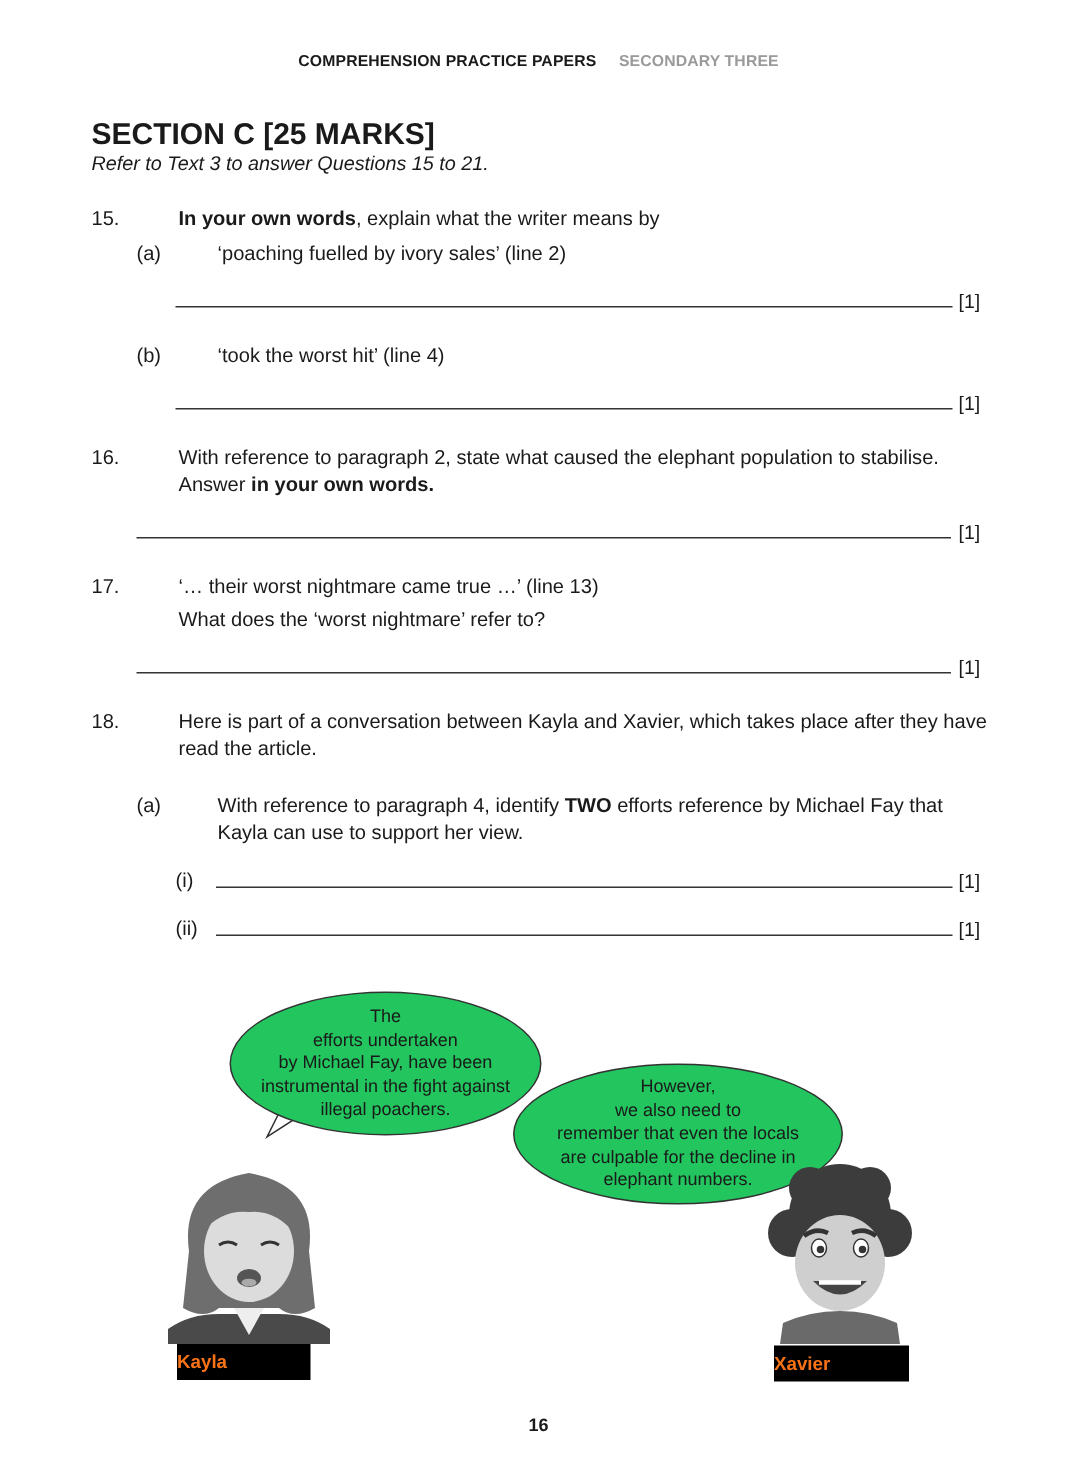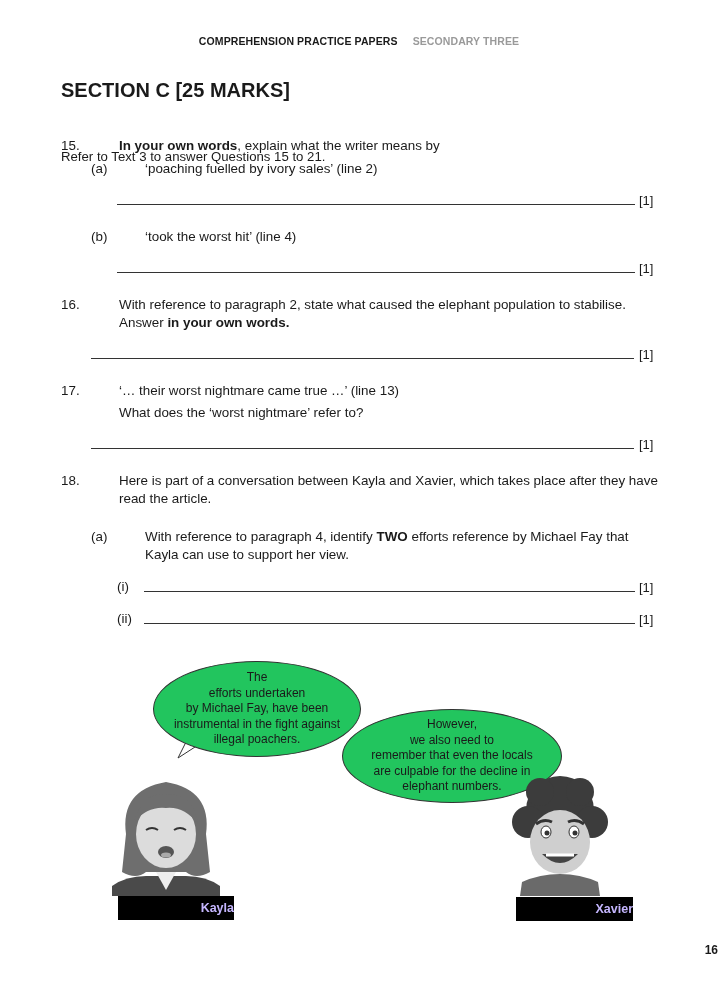--- a/index.html
+++ b/index.html
@@ -8,35 +8,35 @@
       font-family: "Liberation Sans", "DejaVu Sans", sans-serif;
       color: #1a1a1a; font-size: 13.4px;
     }
     .abs { position: absolute; }
     .header {
       top: 35px; left: 0; width: 718px; text-align: center;
       font-size: 10.5px; font-weight: bold; letter-spacing: 0.1px;
     }
     .header .sub { color: #9a9a9a; font-weight: bold; padding-left: 12px; }
     .section-title { top: 79px; left: 61px; font-weight: bold; font-size: 20px; }
-    .section-instr { top: 101px; left: 61px; font-size: 13.2px; margin-top: 48px; }
+    .section-instr { top: 101px; left: 61px; font-style: italic; font-size: 13.2px; }
     .line-text { white-space: nowrap; padding-left: 28px; }
     .answer-line { border-bottom: 1px solid #333; height: 0; }
     .mark { font-size: 13px; }
     b { font-weight: bold; }
     .bubble {
       position: absolute; border: 1px solid #333; border-radius: 50%;
       background: #22c55e; text-align: center; font-size: 12px; line-height: 15.5px;
       display: flex; align-items: center; justify-content: center;
     }
     .nameplate {
-      position: absolute; background: #000; color: #c4b5fd; font-weight: bold;
-      font-size: 12.5px; text-align: right; line-height: 24px; padding-left: 27px;
+      position: absolute; background: #000; color: #f97316; font-weight: bold;
+      font-size: 12.5px; text-align: left; line-height: 24px;
     }
-    .page-no { top: 943px; left: 0; width: 718px; text-align: right; font-weight: bold; font-size: 12px; }
+    .page-no { top: 943px; left: 0; width: 718px; text-align: center; font-weight: bold; font-size: 12px; }
   </style>
 </head>
 <body>
 
 <div class="abs header">
   <span>COMPREHENSION PRACTICE PAPERS</span>
   <span class="sub">SECONDARY THREE</span>
 </div>
 
 <div class="abs section-title">SECTION C [25 MARKS]</div>

